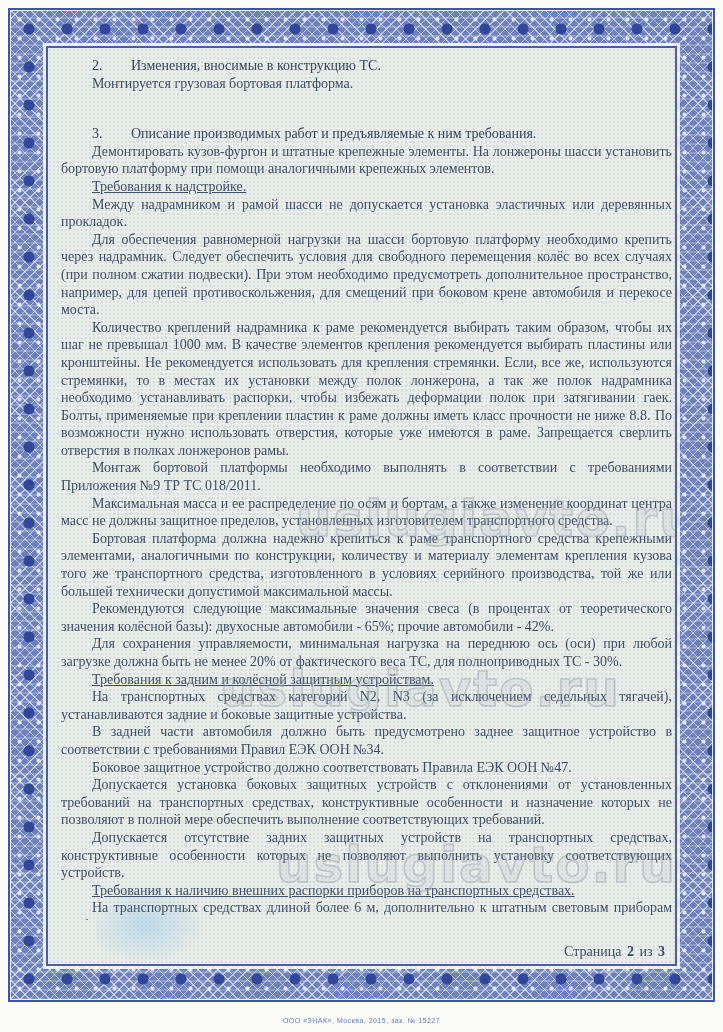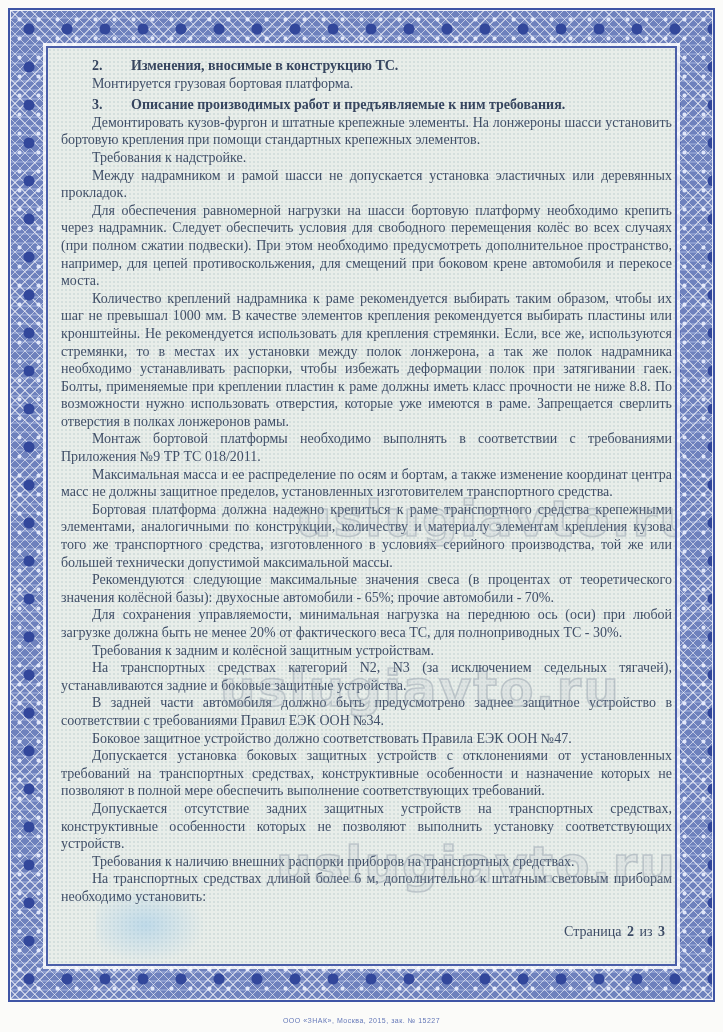--- a/index.html
+++ b/index.html
@@ -34,24 +34,24 @@
     overflow:hidden;
   }
   .textcol{
     position:absolute;left:13px;top:9px;right:3px;bottom:44px;
     color:#404f68;
     font-size:14px;line-height:17.6px;
     text-align:justify;
     overflow:hidden;
   }
   .textcol p{margin:0;text-indent:31px;}
-  p.gap{margin-top:4px;}
-  p.heading{font-weight:bold;color:#36455f;text-indent:31px;}
+  p.gap{margin-top:33px;}
+  p.heading{font-weight:normal;color:#36455f;text-indent:31px;}
   .hnum{display:inline-block;width:39px;text-indent:0;}
-  .underline{}
+  .underline{text-decoration:underline;}
   
   .watermark{
     position:absolute;
     font-family:"DejaVu Sans","Liberation Sans",sans-serif;
     font-weight:bold;font-size:50px;letter-spacing:2px;white-space:nowrap;
     color:rgba(148,160,174,0.10);
     -webkit-text-stroke:1.6px rgba(138,150,164,0.42);
     pointer-events:none;z-index:3;
   }
   .wm1{left:248px;top:442px;}
@@ -59,21 +59,21 @@
   .wm3{left:228px;top:788px;}
   
   .stain{
     position:absolute;left:48px;top:838px;width:110px;height:78px;
     background:radial-gradient(ellipse at 45% 50%, rgba(158,202,232,.55), rgba(158,202,232,0) 70%);
     pointer-events:none;z-index:1;
   }
   .textcol, .pagefoot{position:absolute;z-index:2;}
   
   .pagefoot{
-    right:10px;bottom:24px;
+    right:10px;bottom:4px;
     font-size:14px;color:#3d4c66;
   }
   .pagefoot b{font-weight:bold;}
   .pagefoot span{margin:0 2px;}
   .imprint{
     position:absolute;left:0;right:0;bottom:8px;
     text-align:center;
     font-family:"Liberation Sans","DejaVu Sans",sans-serif;
     font-size:7px;color:#6478b8;letter-spacing:.5px;
   }
@@ -87,29 +87,29 @@
   <div class="stain"></div>
 
   <div class="watermark wm1">uslugiavto.ru</div>
   <div class="watermark wm2">uslugiavto.ru</div>
   <div class="watermark wm3">uslugiavto.ru</div>
 
   <div class="textcol" id="doc-body">
       <p class=" heading"><span class="hnum">2.</span><span>Изменения, вносимые в конструкцию ТС.</span></p>
       <p>Монтируется грузовая бортовая платформа.</p>
       <p class="gap heading"><span class="hnum">3.</span><span>Описание производимых работ и предъявляемые к ним требования.</span></p>
-      <p>Демонтировать кузов-фургон и штатные крепежные элементы. На лонжероны шасси установить бортовую крепления при помощи стандартных крепежных элементов.</p>
+      <p>Демонтировать кузов-фургон и штатные крепежные элементы. На лонжероны шасси установить бортовую платформу при помощи аналогичными крепежных элементов.</p>
       <p><span class="underline">Требования к надстройке.</span></p>
       <p>Между надрамником и рамой шасси не допускается установка эластичных или деревянных прокладок.</p>
       <p>Для обеспечения равномерной нагрузки на шасси бортовую платформу необходимо крепить через надрамник. Следует обеспечить условия для свободного перемещения колёс во всех случаях (при полном сжатии подвески). При этом необходимо предусмотреть дополнительное пространство, например, для цепей противоскольжения, для смещений при боковом крене автомобиля и перекосе моста.</p>
       <p>Количество креплений надрамника к раме рекомендуется выбирать таким образом, чтобы их шаг не превышал 1000 мм. В качестве элементов крепления рекомендуется выбирать пластины или кронштейны. Не рекомендуется использовать для крепления стремянки. Если, все же, используются стремянки, то в местах их установки между полок лонжерона, а так же полок надрамника необходимо устанавливать распорки, чтобы избежать деформации полок при затягивании гаек. Болты, применяемые при креплении пластин к раме должны иметь класс прочности не ниже 8.8. По возможности нужно использовать отверстия, которые уже имеются в раме. Запрещается сверлить отверстия в полках лонжеронов рамы.</p>
       <p>Монтаж бортовой платформы необходимо выполнять в соответствии с требованиями Приложения №9 ТР ТС 018/2011.</p>
       <p>Максимальная масса и ее распределение по осям и бортам, а также изменение координат центра масс не должны защитное пределов, установленных изготовителем транспортного средства.</p>
       <p>Бортовая платформа должна надежно крепиться к раме транспортного средства крепежными элементами, аналогичными по конструкции, количеству и материалу элементам крепления кузова того же транспортного средства, изготовленного в условиях серийного производства, той же или большей технически допустимой максимальной массы.</p>
-      <p>Рекомендуются следующие максимальные значения свеса (в процентах от теоретического значения колёсной базы): двухосные автомобили - 65%; прочие автомобили - 70%.</p>
+      <p>Рекомендуются следующие максимальные значения свеса (в процентах от теоретического значения колёсной базы): двухосные автомобили - 65%; прочие автомобили - 42%.</p>
       <p>Для сохранения управляемости, минимальная нагрузка на переднюю ось (оси) при любой загрузке должна быть не менее 20% от фактического веса ТС, для полноприводных ТС - 30%.</p>
       <p><span class="underline">Требования к задним и колёсной защитным устройствам.</span></p>
       <p>На транспортных средствах категорий N2, N3 (за исключением седельных тягачей), устанавливаются задние и боковые защитные устройства.</p>
       <p>В задней части автомобиля должно быть предусмотрено заднее защитное устройство в соответствии с требованиями Правил ЕЭК ООН №34.</p>
       <p>Боковое защитное устройство должно соответствовать Правила ЕЭК ООН №47.</p>
       <p>Допускается установка боковых защитных устройств с отклонениями от установленных требований на транспортных средствах, конструктивные особенности и назначение которых не позволяют в полной мере обеспечить выполнение соответствующих требований.</p>
       <p>Допускается отсутствие задних защитных устройств на транспортных средствах, конструктивные особенности которых не позволяют выполнить установку соответствующих устройств.</p>
       <p><span class="underline">Требования к наличию внешних распорки приборов на транспортных средствах.</span></p>
       <p>На транспортных средствах длиной более 6 м, дополнительно к штатным световым приборам необходимо установить:</p>
     </div>

